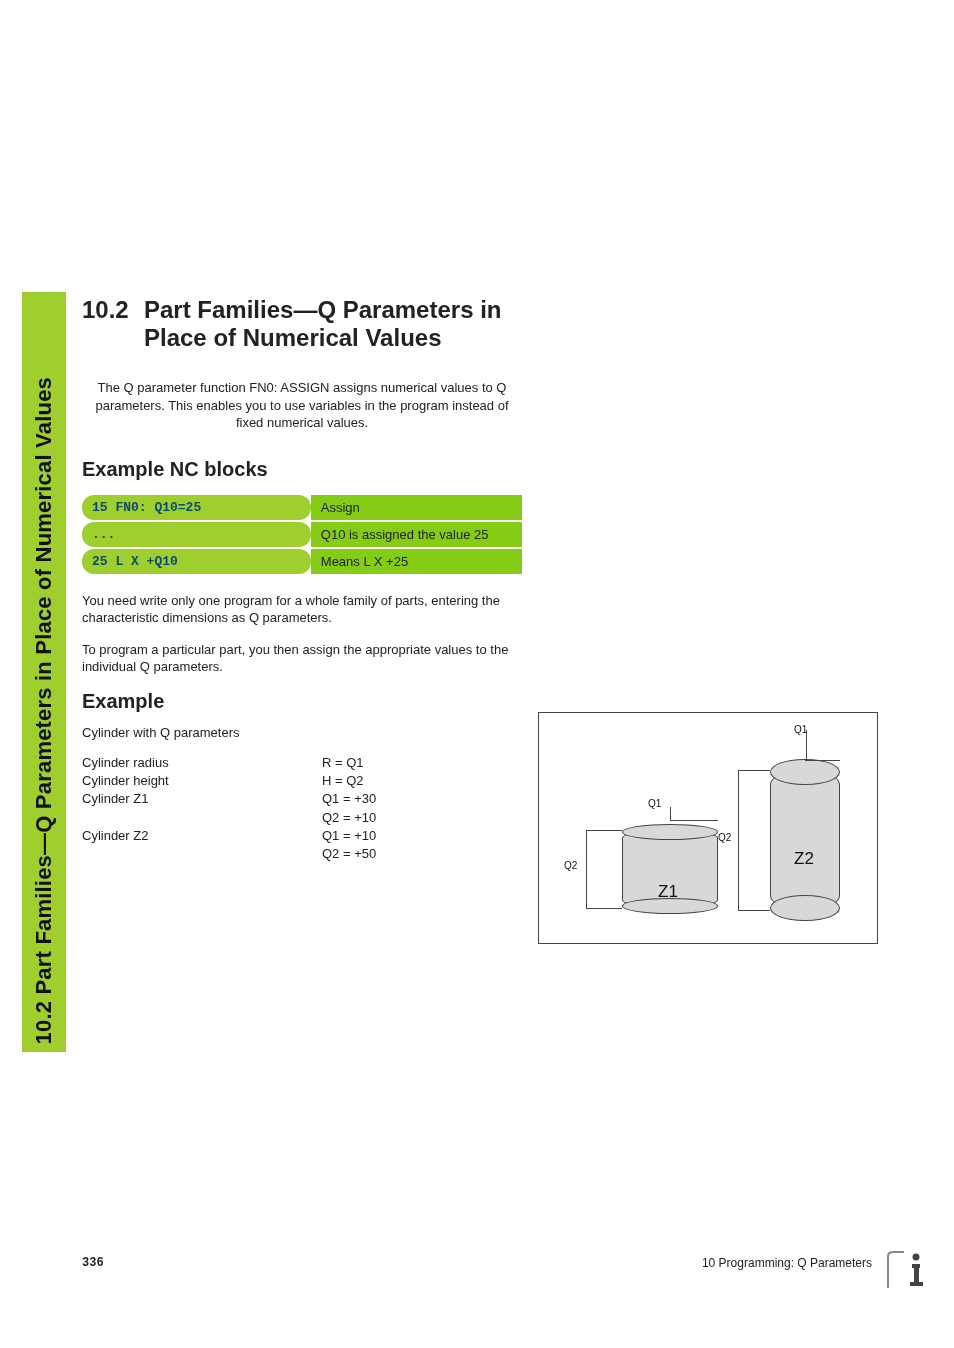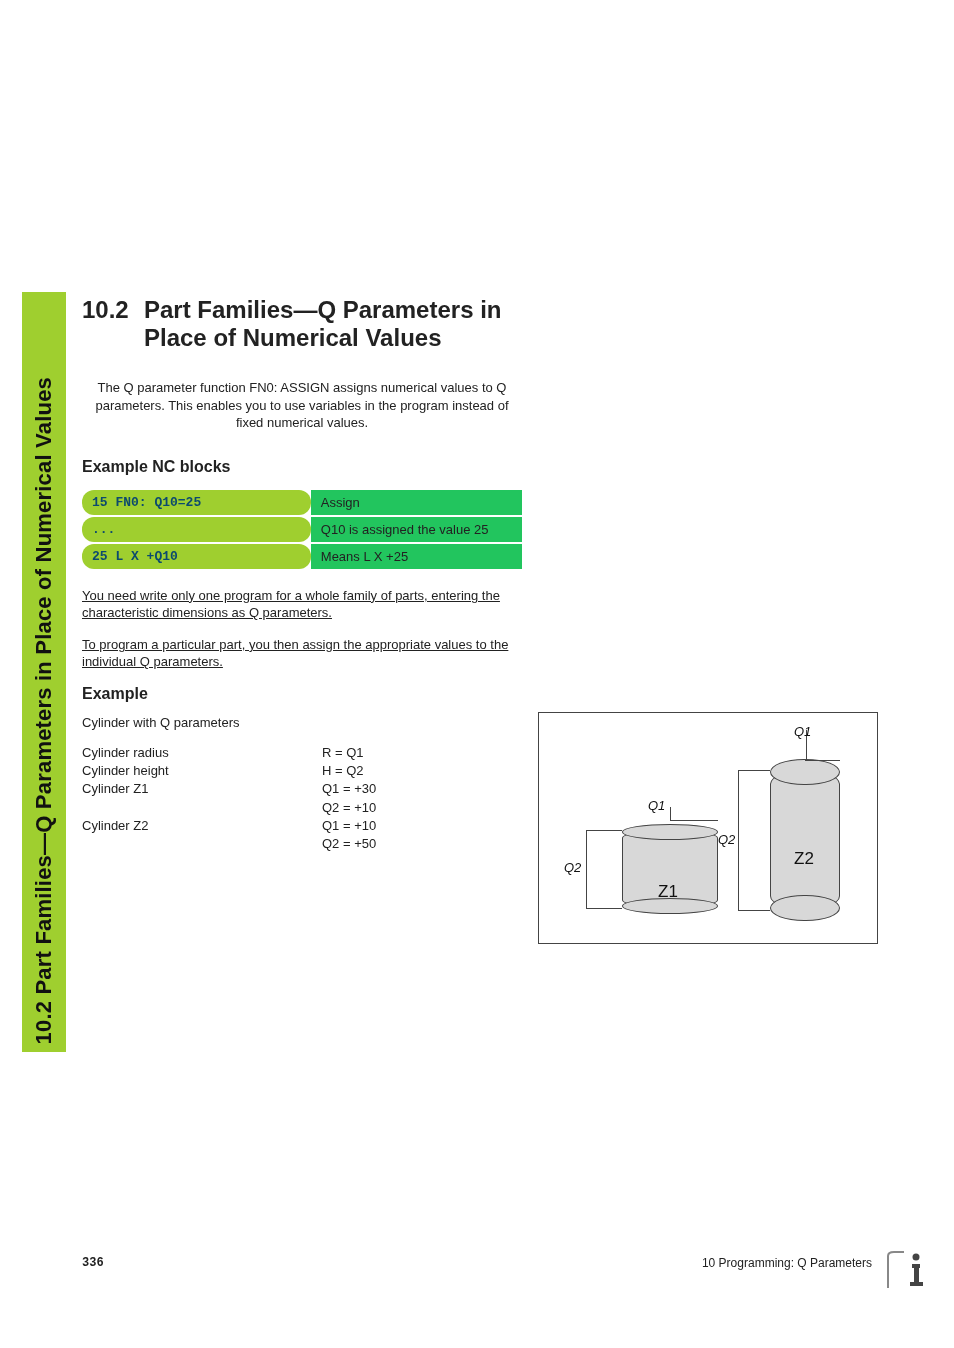--- a/index.html
+++ b/index.html
@@ -47,21 +47,21 @@
   }
   h1 .num { flex: 0 0 62px; }
   h1 .ttl { flex: 1; }
   .intro {
     font-size: 13px;
     line-height: 1.35;
     margin-bottom: 26px;
     text-align: center;
   }
   h2 {
-    font-size: 16px;
+    font-size: 20px;
     font-weight: bold;
     margin-bottom: 12px;
     margin-top: 12px;
   }
   table.nc {
     width: 100%;
     border-collapse: separate;
     border-spacing: 0 2px;
     font-size: 13px;
     margin-bottom: 16px;
@@ -72,29 +72,28 @@
   }
   table.nc td.code {
     background: #9fcf2f;
     color: #0c4a6e;
     font-family: Liberation Mono, monospace;
     font-weight: bold;
     width: 52%;
     border-radius: 12px;
   }
   table.nc td.desc {
-    background: #22c55e;
+    background: #84cc16;
     color: #222;
     width: 48%;
   }
   .para {
     font-size: 13px;
     line-height: 1.35;
     margin-bottom: 14px;
-    text-decoration: underline;
   }
   .example-list {
     font-size: 13px;
     line-height: 1.4;
   }
   .example-list .row { display: flex; justify-content: flex-end; }
   .example-list .lab { flex: 0 0 240px; }
   .example-list .val { flex: 1; }
   .example-caption {
     font-size: 13px;
@@ -125,21 +124,21 @@
     left: -1px; right: -1px;
     height: 18%;
     border: 1px solid #444;
     border-radius: 50%;
     background: #d8d8d8;
   }
   .cyl::before { top: -9%; }
   .cyl::after  { bottom: -9%; background: #d8d8d8; }
   .cyl1 { left: 84px;  top: 118px; width: 96px; height: 78px; }
   .cyl2 { left: 232px; top: 58px;  width: 70px; height: 140px; }
-  .dlabel { position: absolute; font-size: 13px; font-style: italic; color: #111; }
+  .dlabel { position: absolute; font-size: 10px; color: #111; }
   .dlabel.n { font-style: normal; }
   .footer {
     position: absolute;
     left: 82px;
     right: 82px;
     bottom: 78px;
     display: flex;
     justify-content: space-between;
     font-size: 12px;
   }

